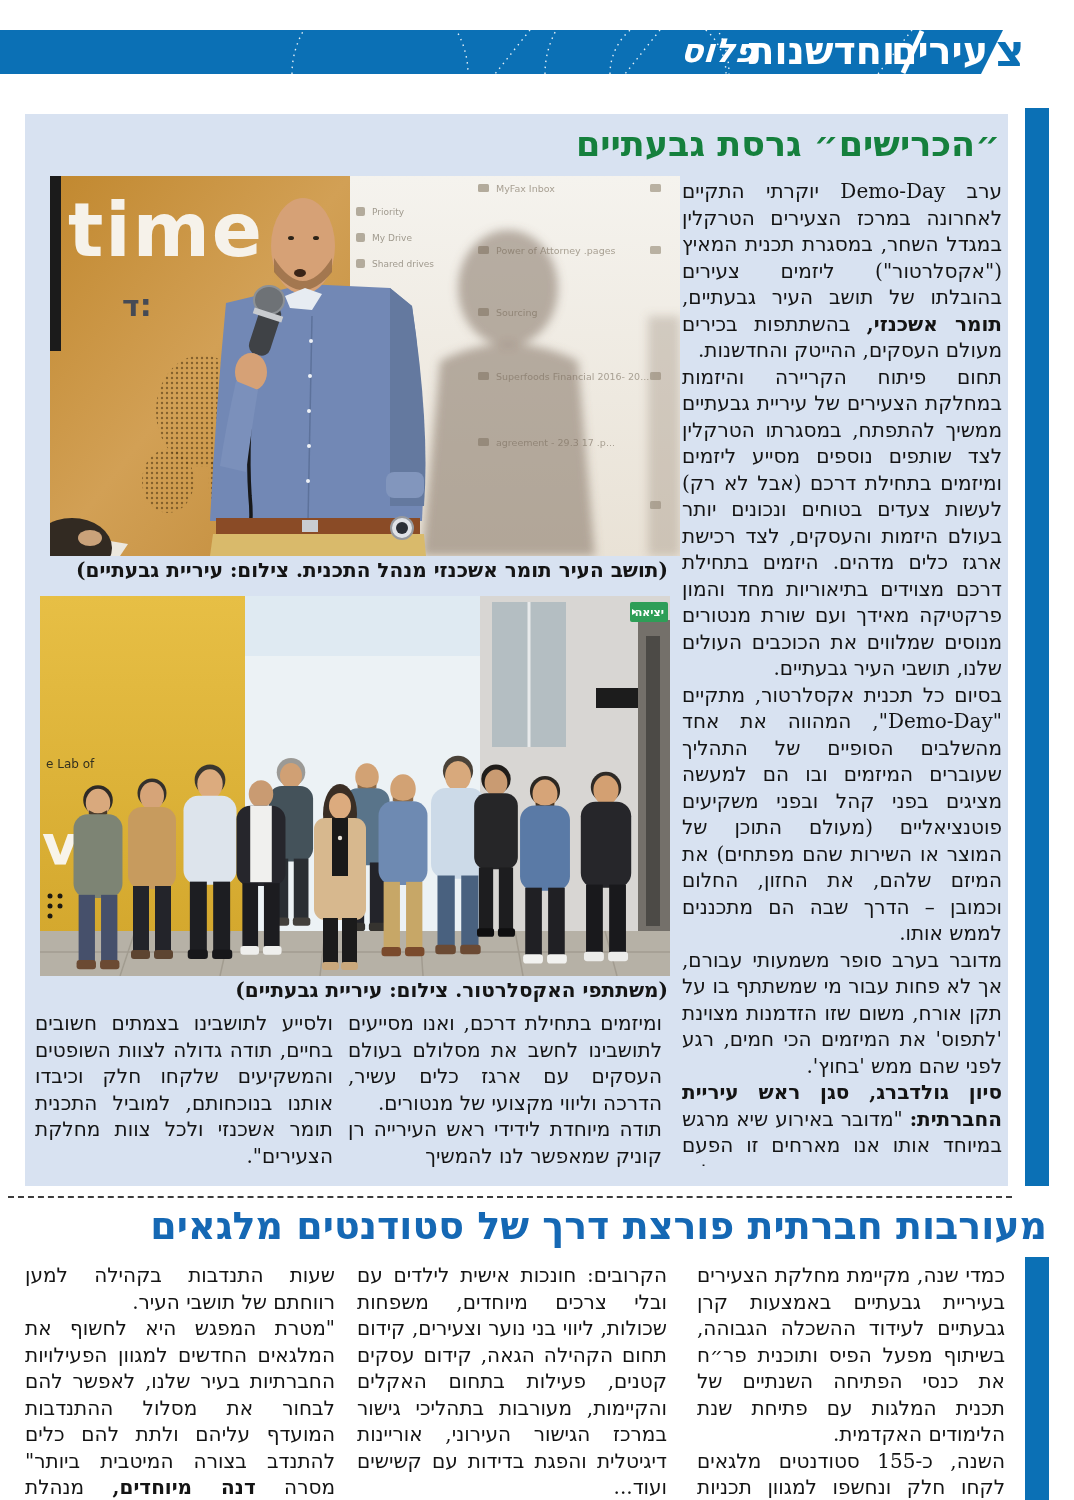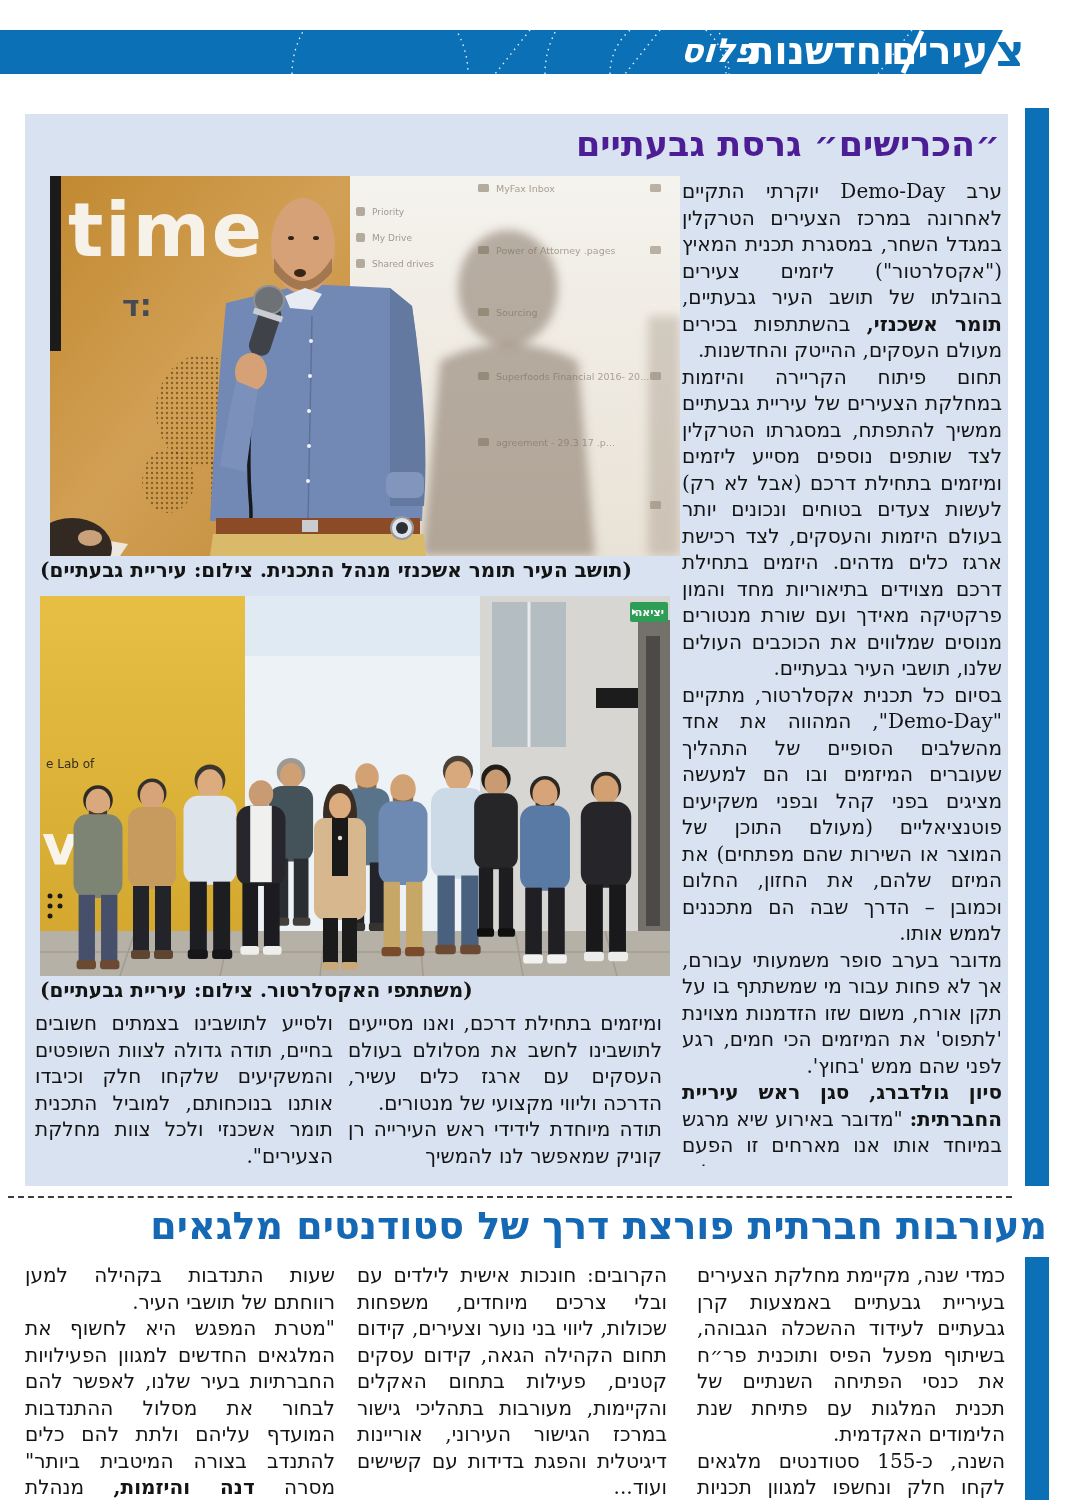--- a/index.html
+++ b/index.html
@@ -6,32 +6,32 @@
   #page{position:relative;width:1074px;height:1500px;overflow:hidden;background:#ffffff;
         font-family:"DejaVu Sans","Liberation Sans",sans-serif;}
   
   #header-svg{position:absolute;top:0;left:0;}
   
   .accent-bar{position:absolute;left:1025px;width:24px;background:#0b70b5;}
   #bar-top{top:108px;height:1078px;}
   #bar-bottom{top:1257px;height:243px;}
   
   #panel1{position:absolute;left:25px;top:114px;width:983px;height:1072px;background:#d8e2f1;}
-  .a-title{position:absolute;direction:rtl;font-weight:700;color:#4c1d95;
+  .a-title{position:absolute;direction:rtl;font-weight:700;color:#15803d;
            font-family:"DejaVu Sans","Liberation Sans",sans-serif;white-space:nowrap;}
   #title1{top:124px;right:74px;font-size:35px;}
   #title2{top:1204px;right:27px;font-size:38px;color:#1568b4;}
   .photo{position:absolute;left:40px;width:630px;height:380px;overflow:hidden;}
   #photo1{top:176px;padding-left:10px;}
   #photo2{top:596px;}
   .caption{position:absolute;left:40px;width:630px;direction:rtl;text-align:left;
            font-weight:700;font-size:20px;color:#141414;
            font-family:"DejaVu Serif","DejaVu Sans",serif;}
   
-  .caption{padding-right:2px;box-sizing:border-box;}
+  .caption{text-align:right;padding-right:2px;box-sizing:border-box;}
   #caption1{top:558px;}
   #caption2{top:978px;}
   .col{position:absolute;direction:rtl;text-align:justify;font-size:20px;line-height:26.5px;
        color:#141414;overflow:hidden;font-family:"DejaVu Serif","DejaVu Sans",serif;}
   .col p{margin:0;}
   .col .bld{font-weight:700;}
   #a1-col-right{top:178px;right:72px;width:320px;height:988px;}
   #a1-col-mid{top:1010px;left:348px;width:314px;height:164px;}
   #a1-col-left{top:1010px;left:35px;width:298px;height:164px;}
   
@@ -383,16 +383,16 @@
   <div id="a2-col-right" class="col">
     <p>כמדי שנה, מקיימת מחלקת הצעירים בעיריית גבעתיים באמצעות קרן גבעתיים לעידוד ההשכלה הגבוהה, בשיתוף מפעל הפיס ותוכנית פר״ח את כנסי הפתיחה השנתיים של תכנית המלגות עם פתיחת שנת הלימודים האקדמית.</p>
     <p>השנה, כ-155 סטודנטים מלגאים לקחו חלק ונחשפו למגוון תכניות המעורבות החברתית בהם יקחו חלק בחודשים</p>
   </div>
   <div id="a2-col-mid" class="col">
     <p>הקרובים: חונכות אישית לילדים עם ובלי צרכים מיוחדים, משפחות שכולות, ליווי בני נוער וצעירים, קידום תחום הקהילה הגאה, קידום עסקים קטנים, פעילות בתחום האקלים והקיימות, מעורבות בתהליכי גישור במרכז הגישור העירוני, אוריינות דיגיטלית והפגת בדידות עם קשישים ועוד...</p>
 
   </div>
   <div id="a2-col-left" class="col">
     <p>שעות התנדבות בקהילה למען רווחתם של תושבי העיר.</p>
-    <p><span>"מטרת המפגש היא לחשוף את המלגאים החדשים למגוון הפעילויות החברתיות בעיר שלנו, לאפשר להם לבחור את מסלול ההתנדבות המועדף עליהם ולתת להם כלים להתנדב בצורה המיטבית ביותר" מסרה </span><span class="bld">דנה והיזמות,</span><span> מנהלת מחלקת הצעירים בעיריית גבעתיים.</span></p>
+    <p><span>"מטרת המפגש היא לחשוף את המלגאים החדשים למגוון הפעילויות החברתיות בעיר שלנו, לאפשר להם לבחור את מסלול ההתנדבות המועדף עליהם ולתת להם כלים להתנדב בצורה המיטבית ביותר" מסרה </span><span class="bld">דנה מיוחדים,</span><span> מנהלת מחלקת הצעירים בעיריית גבעתיים.</span></p>
   </div>
 
 </div>
 
 </body></html>

